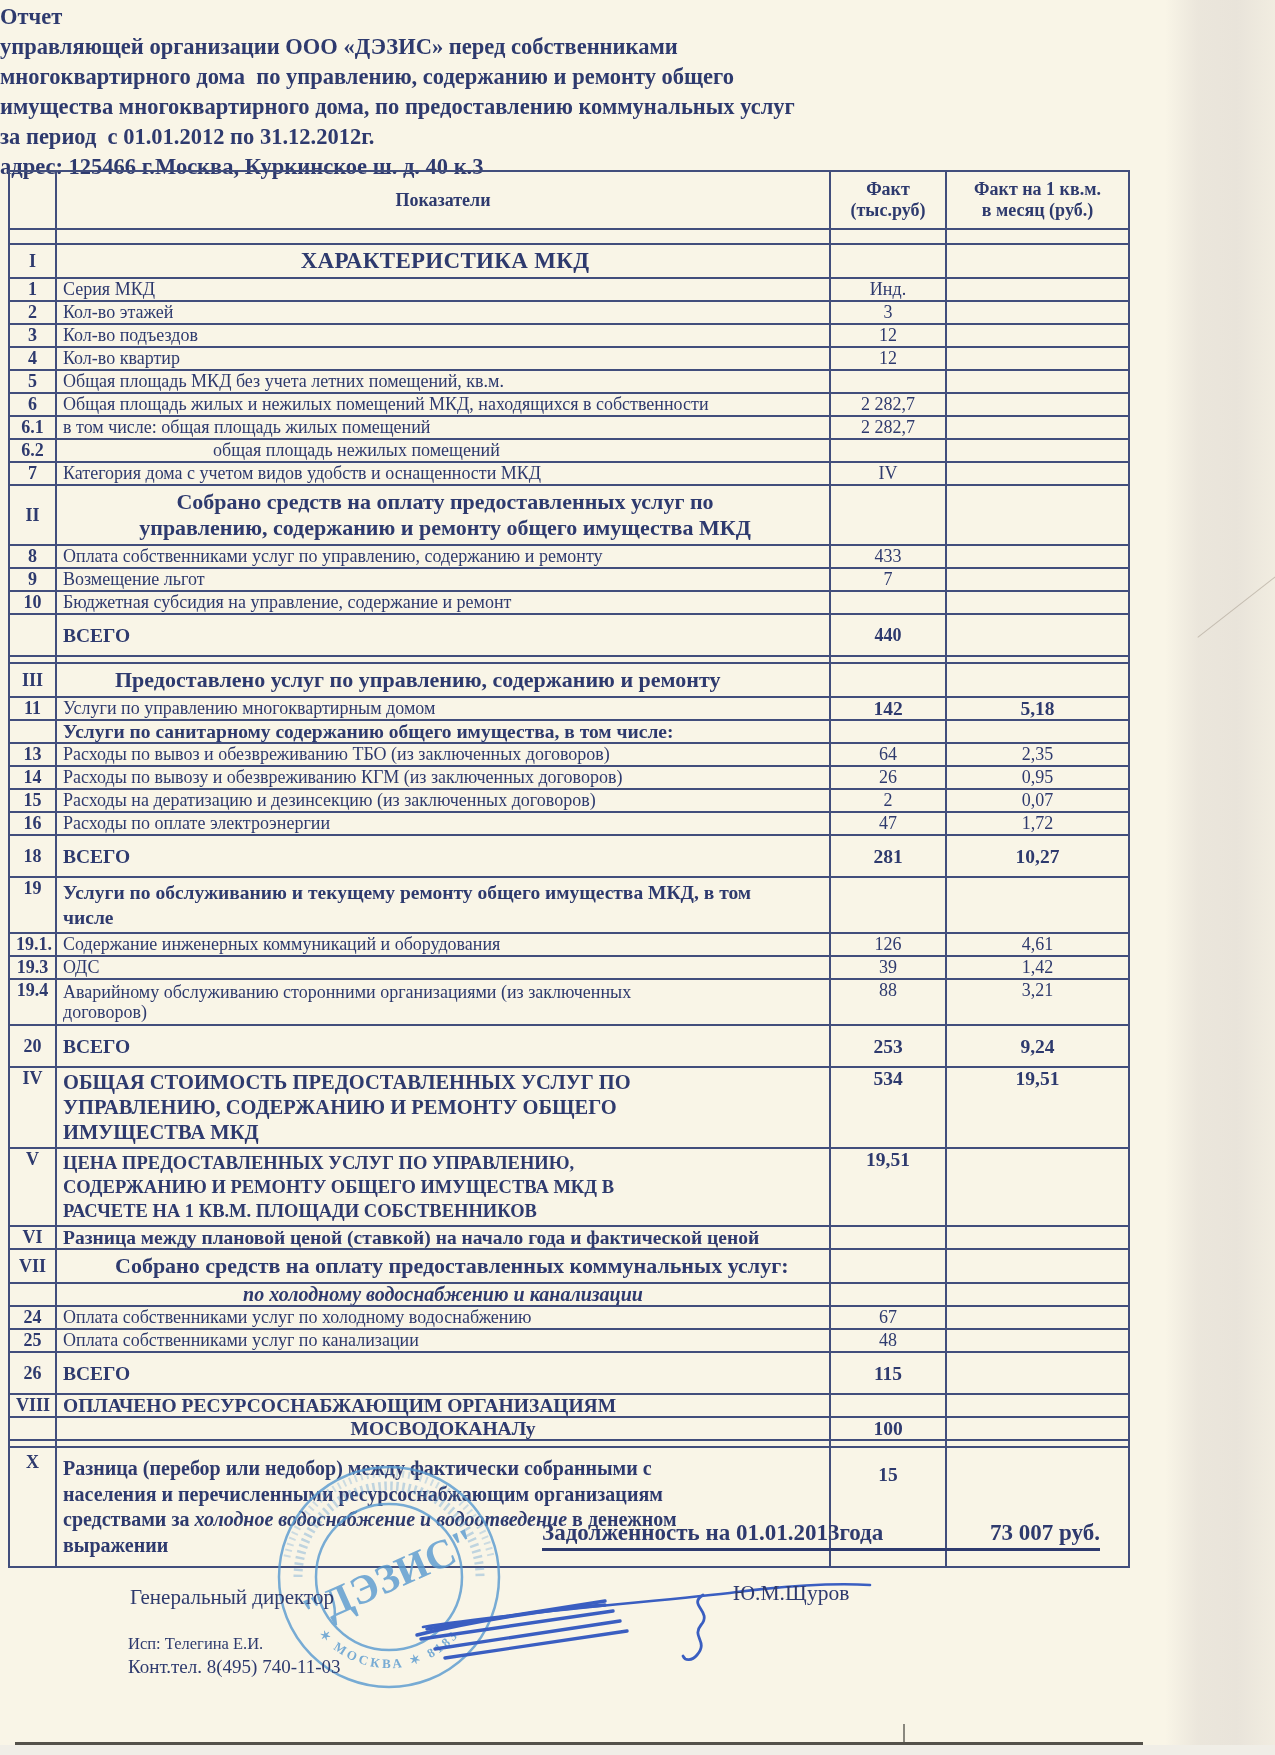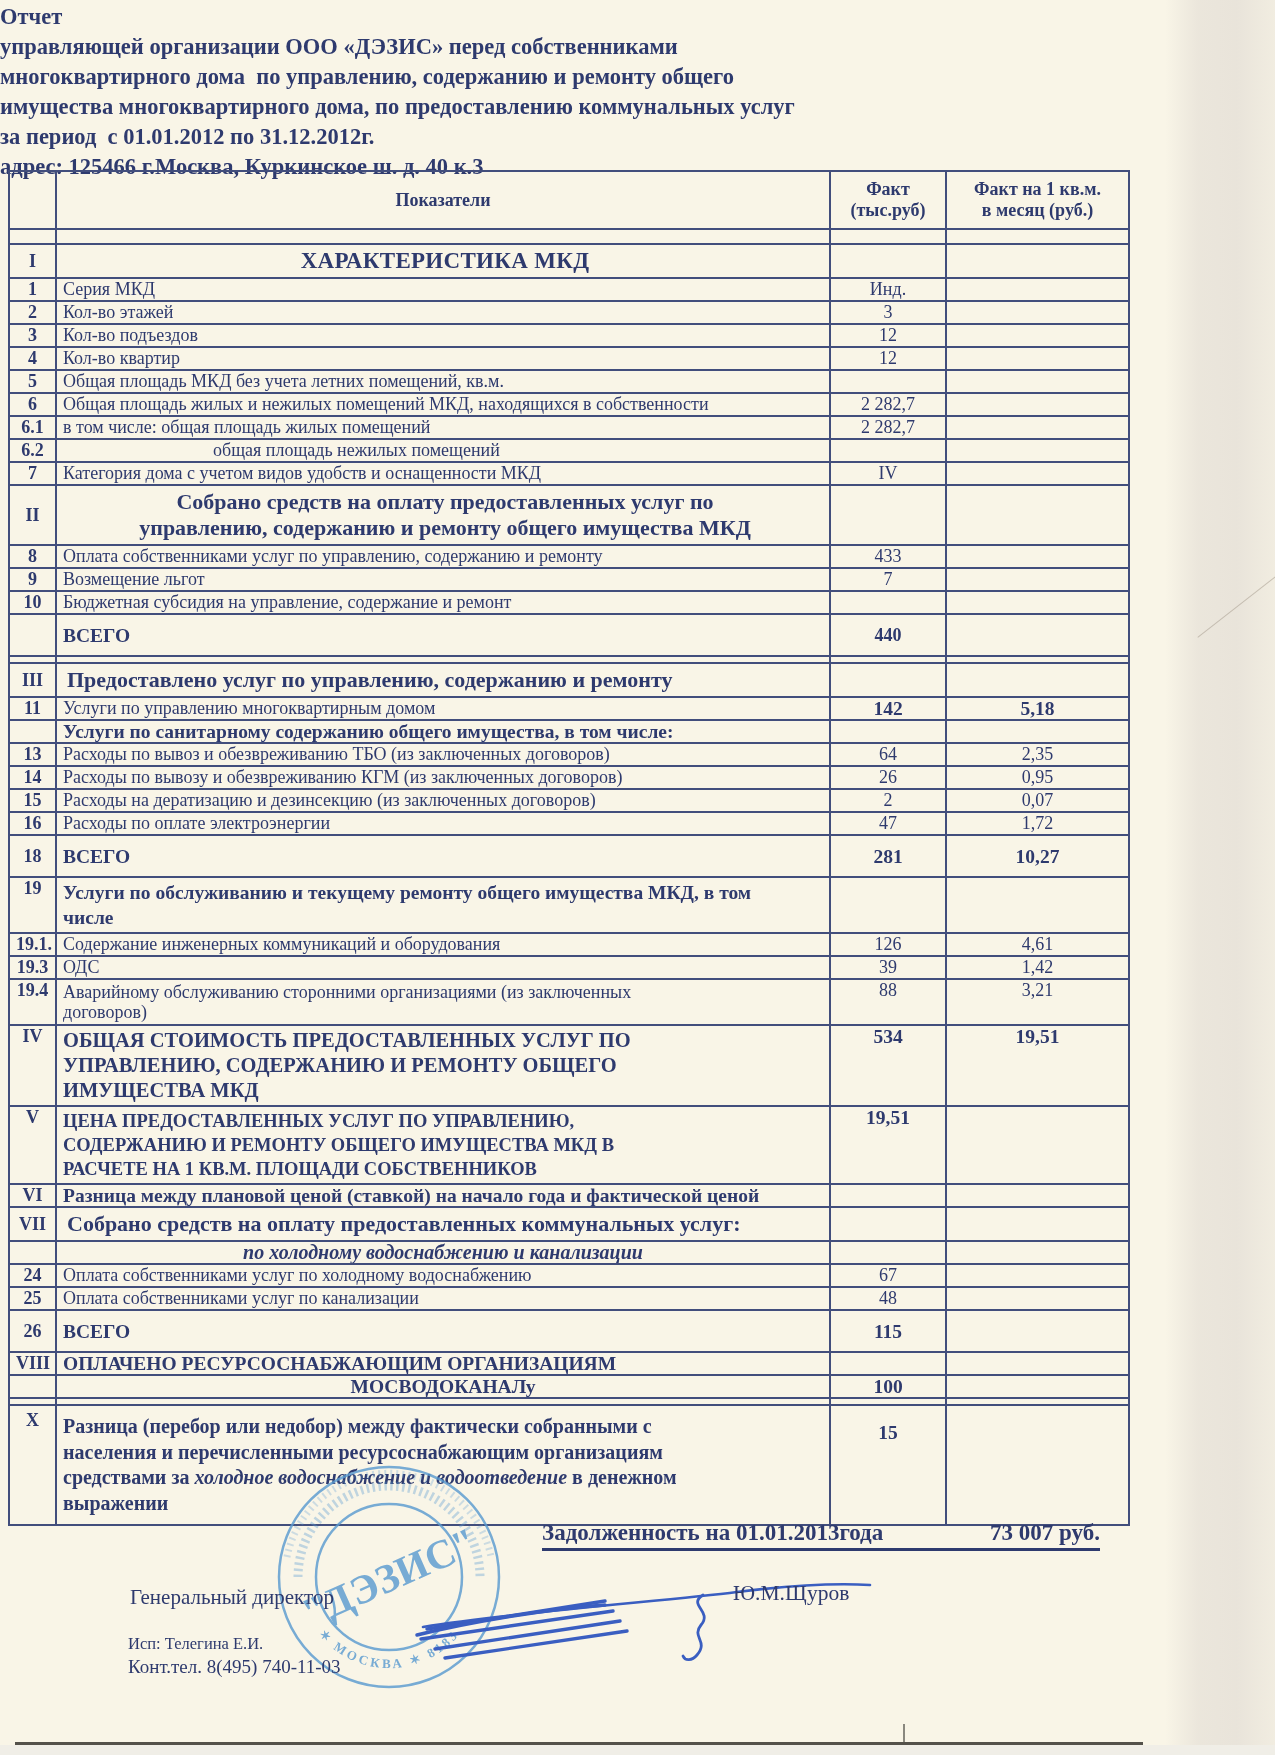--- a/index.html
+++ b/index.html
@@ -30,21 +30,21 @@
   td.c-fact, td.c-per{text-align:center;}
   .lbl{max-width:745px;}
   
   tr.spacer td{height:13px; padding:0;}
   tr.spacer-s td{height:5px; padding:0;}
   tr.total td{font-weight:bold;}
   tr.total td.c-lbl{font-size:19.5px;}
   tr.total{height:42px;}
   tr.vbold td.c-fact, tr.vbold td.c-per{font-weight:bold; font-size:19.5px;}
   tr.sec td.c-lbl{font-weight:bold; font-size:22px; line-height:26px; padding:3px 6px 3px 10px;}
-  tr.sec .lbl{max-width:690px;}
+  tr.sec .lbl{max-width:690px;margin-left:48px;}
   tr.big td.c-lbl{font-size:23px; letter-spacing:.3px;}
   tr.center td.c-lbl{text-align:center;}
   tr.center .lbl{margin:0 auto; max-width:640px;}
   tr.sec2 td{vertical-align:top;}
   tr.sec2 td.c-lbl{font-weight:bold; font-size:20.5px; line-height:25px; padding:2px 6px;}
   tr.sec2 .lbl{max-width:630px;}
   tr.caps td{vertical-align:top;}
   tr.caps td.c-lbl{font-weight:bold; font-size:18.5px; line-height:24px; padding:2px 6px;}
   tr.caps .lbl{max-width:610px;}
   tr.bold td.c-lbl{font-weight:bold; font-size:19.5px;}
@@ -347,20 +347,28 @@
           <td class="c-per">1,42</td>
         </tr>
         <tr class="tall">
           <td class="c-num">19.4</td>
           <td class="c-lbl">
             <div class="lbl">Аварийному обслуживанию сторонними организациями (из заключенных договоров)</div>
           </td>
           <td class="c-fact">88</td>
           <td class="c-per">3,21</td>
         </tr>
+        <tr class="total vbold">
+          <td class="c-num">20</td>
+          <td class="c-lbl">
+            <div class="lbl">ВСЕГО</div>
+          </td>
+          <td class="c-fact">253</td>
+          <td class="c-per">9,24</td>
+        </tr>
         <tr class="sec2 vbold">
           <td class="c-num">IV</td>
           <td class="c-lbl">
             <div class="lbl">ОБЩАЯ СТОИМОСТЬ ПРЕДОСТАВЛЕННЫХ УСЛУГ ПО УПРАВЛЕНИЮ, СОДЕРЖАНИЮ И РЕМОНТУ ОБЩЕГО ИМУЩЕСТВА МКД</div>
           </td>
           <td class="c-fact">534</td>
           <td class="c-per">19,51</td>
         </tr>
         <tr class="caps vbold">
           <td class="c-num">V</td>

